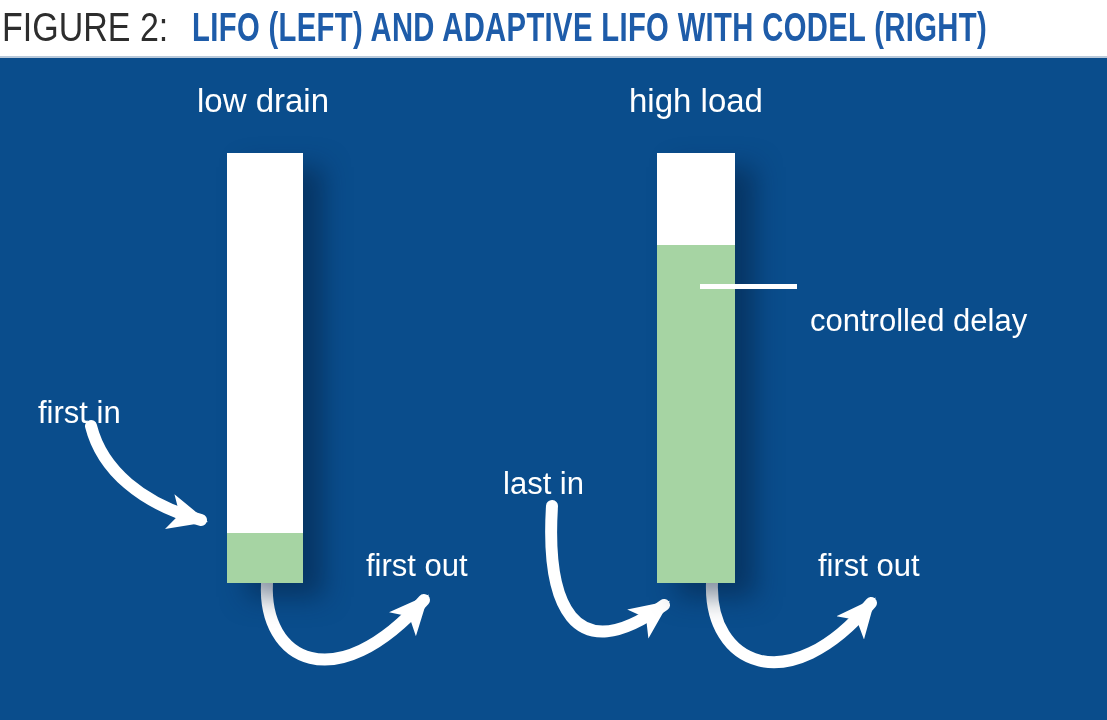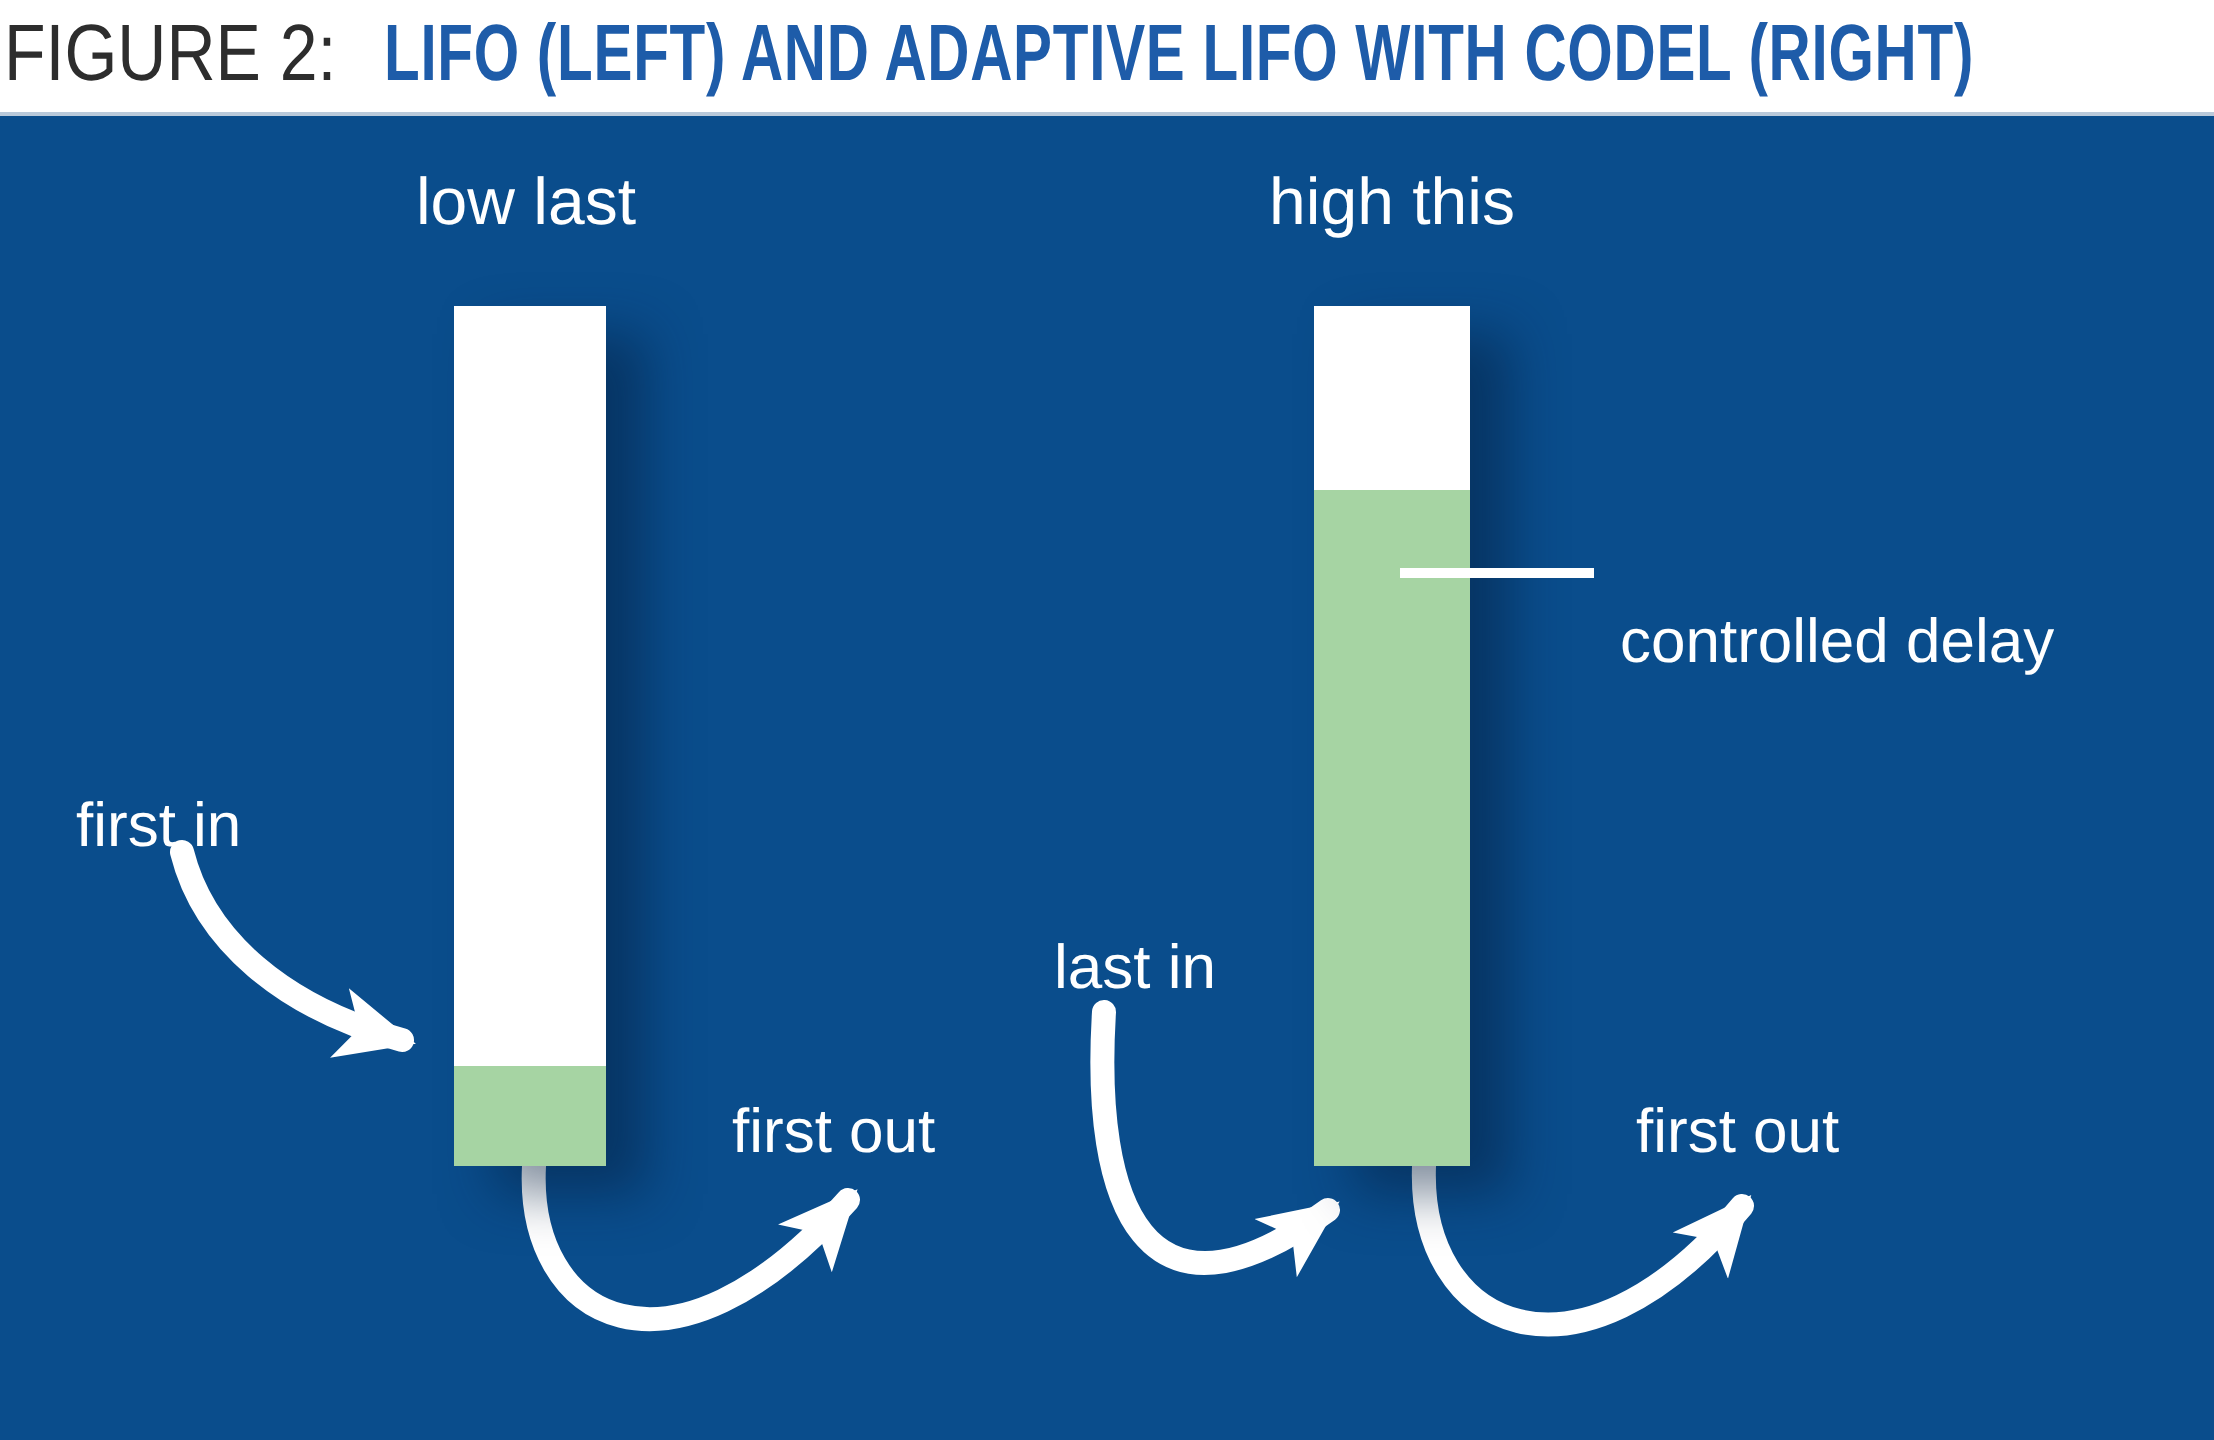--- a/index.html
+++ b/index.html
@@ -54,21 +54,21 @@
 
   
   .lbl {
     position: absolute; z-index: 3; color: var(--label-text);
     font-size: 31px; line-height: 34px; font-weight: 400;
   }
   .load-label { font-size: 33px; text-align: center; }
   .pos-low-load   { left: 193px; top: 84px;  width: 140px; }
   .pos-high-load  { left: 620px; top: 84px;  width: 152px; }
   .pos-first-in   { left: 38px;  top: 396px; }
-  .pos-last-in    { left: 503px; top: 467px; margin-left: 24px; }
+  .pos-last-in    { left: 503px; top: 467px; }
   .pos-first-out-left  { left: 366px; top: 549px; }
   .pos-first-out-right { left: 818px; top: 549px; }
 
   
   .callout-line {
     position: absolute; left: 700px; top: 284px; width: 97px; height: 5px;
     background: #ffffff; z-index: 3;
   }
   .callout-text {
     position: absolute; left: 810px; top: 267px; z-index: 3;
@@ -90,22 +90,22 @@
     <marker id="ah" markerWidth="3.6" markerHeight="3.6" refX="2.7" refY="1.8" orient="auto" markerUnits="strokeWidth">
       <path d="M0,0.3 L3.3,1.8 L0,3.3 L0.85,1.8 Z" fill="#ffffff"></path>
     </marker>
   </defs>
   <path d="M91,426 C102,470 142,504 201,520" fill="none" stroke="#ffffff" stroke-width="12" stroke-linecap="round" marker-end="url(#ah)"></path>
   <path d="M267,583 C263,660 335,700 424,600" fill="none" stroke="#ffffff" stroke-width="12" stroke-linecap="round" marker-end="url(#ah)"></path>
   <path d="M552,506 C546,602 572,672 664,605" fill="none" stroke="#ffffff" stroke-width="12" stroke-linecap="round" marker-end="url(#ah)"></path>
   <path d="M712,583 C709,664 788,702 871,603" fill="none" stroke="#ffffff" stroke-width="12" stroke-linecap="round" marker-end="url(#ah)"></path>
 </svg>
 
-<div class="lbl load-label pos-low-load">low last</div>
-<div class="lbl load-label pos-high-load">high this</div>
+<div class="lbl load-label pos-low-load">low drain</div>
+<div class="lbl load-label pos-high-load">high load</div>
 
 <div class="queue-bar bar-lifo">
   <div class="queue-fill" style="height: 11.6%;"></div>
 </div>
 
 <div class="queue-bar bar-codel">
   <div class="queue-fill" style="height: 78.6%;"></div>
 </div>
 
 <div class="callout-line"></div>

